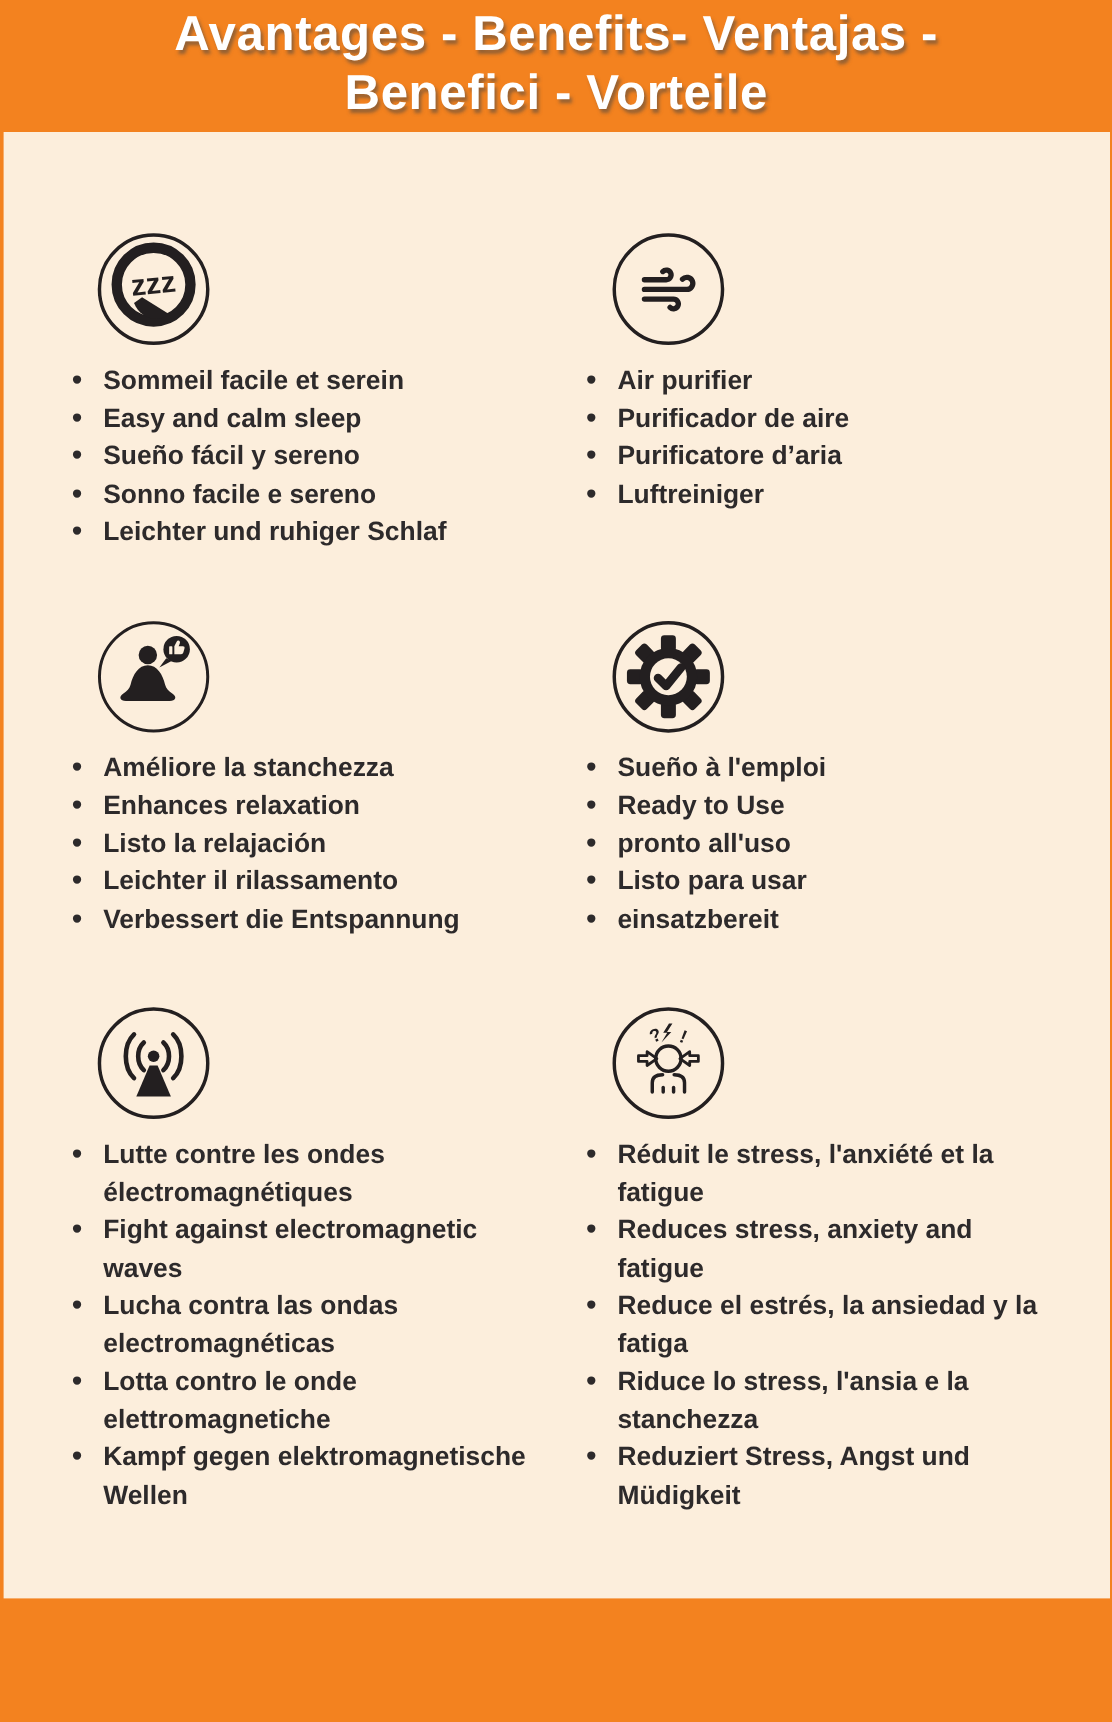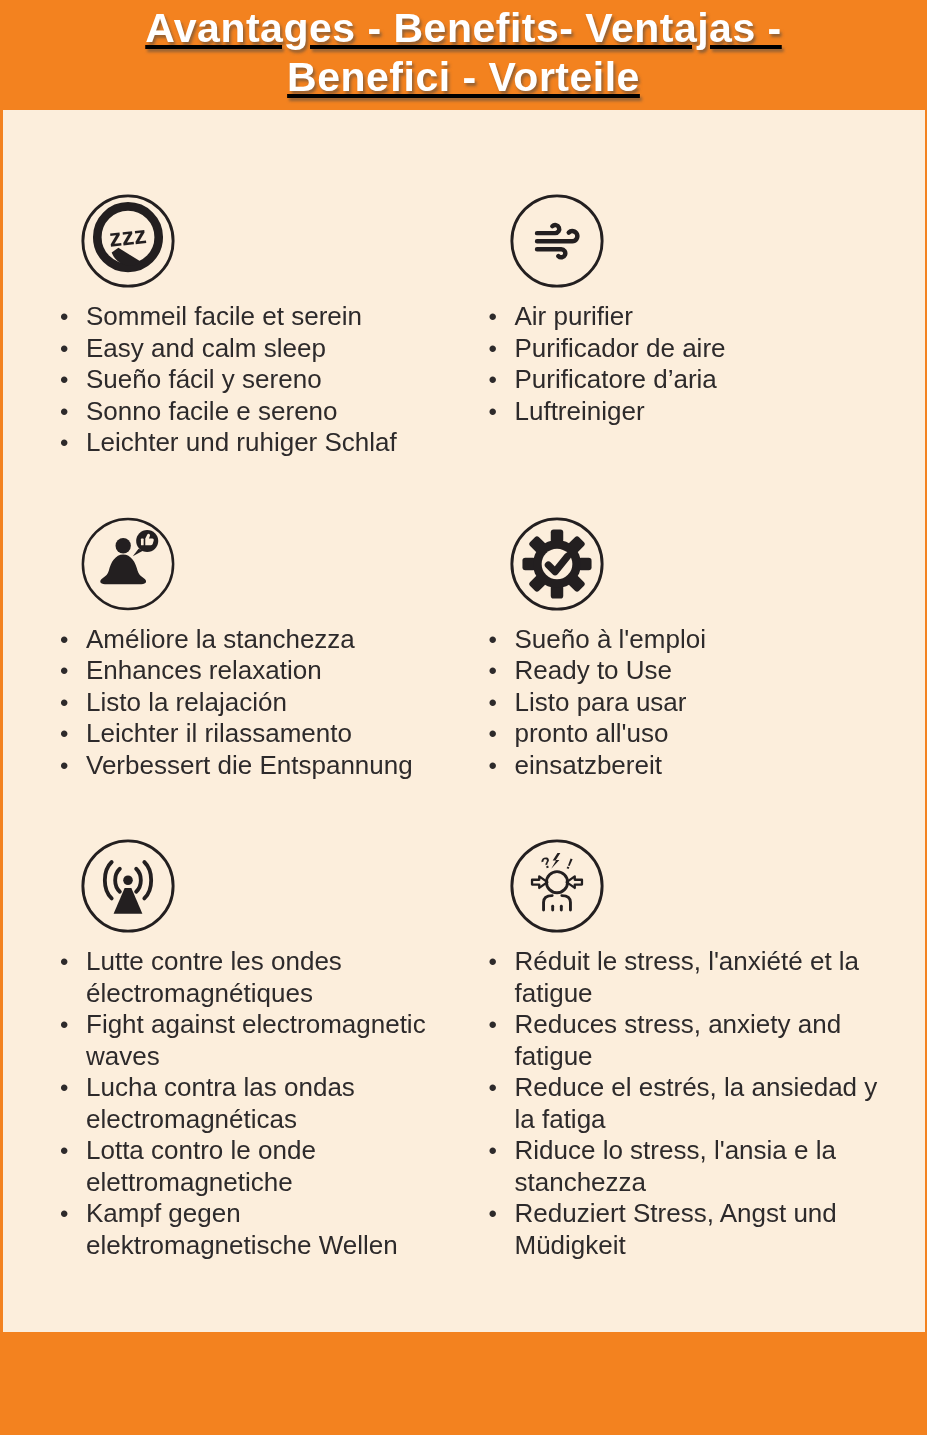--- a/index.html
+++ b/index.html
@@ -8,21 +8,20 @@
     background:#f3821f;
     font-family:"Liberation Sans", sans-serif;
     overflow:hidden;
     position:relative;
   }
   .header{
     height:110px;
     display:flex;flex-direction:column;justify-content:flex-start;align-items:center;
     padding-top:4px;
     box-sizing:border-box;
-    text-decoration:underline;
   }
   .header .title-line{
     color:#ffffff;
     font-size:41px;
     font-weight:bold;
     line-height:49px;
     letter-spacing:0.5px;
     text-shadow:2px 3px 3px rgba(70,70,70,0.55);
     white-space:nowrap;
   }
@@ -45,22 +44,22 @@
     width:96px;height:96px;
     margin-left:22px;
     margin-bottom:12px;
     flex:0 0 auto;
   }
   .icon-wrap svg{width:96px;height:96px;display:block;}
   ul.benefit-list{
     list-style:none;
     margin:0;padding:0;
     color:#2d2a2b;
-    font-size:26px;
-    font-weight:normal;
+    font-size:22px;
+    font-weight:bold;
     line-height:31.5px;
   }
   ul.benefit-list li{
     position:relative;
     padding-left:28px;
   }
   ul.benefit-list li::before{
     content:"\2022";
     position:absolute;
     left:2px;top:0;
@@ -155,22 +154,22 @@
               <rect x="43.5" y="14" width="13" height="14" rx="3" transform="rotate(315 50 50)"></rect>
               <circle cx="50" cy="50" r="25"></circle>
             </g>
             <circle cx="50" cy="50" r="16" fill="#fceedc"></circle>
             <path d="M41 51 L48 58 L61 42" fill="none" stroke="#231f20" stroke-width="7.5" stroke-linecap="round" stroke-linejoin="round"></path>
           </svg>
         </div>
         <ul class="benefit-list">
           <li>Sueño à l'emploi</li>
           <li>Ready to Use</li>
+          <li>pronto all'uso</li>
           <li>Listo para usar</li>
-          <li>pronto all'uso</li>
           <li>einsatzbereit</li>
         </ul>
       </section>
 
       <section class="cell">
         <div class="icon-wrap">
           <svg viewBox="0 0 100 100">
             <circle cx="50" cy="50" r="47" fill="none" stroke="#231f20" stroke-width="3"></circle>
             <circle cx="50" cy="44" r="5" fill="#231f20"></circle>
             <path d="M46.5 52 L35 79 L65 79 L53.5 52 Z" fill="#231f20"></path>

